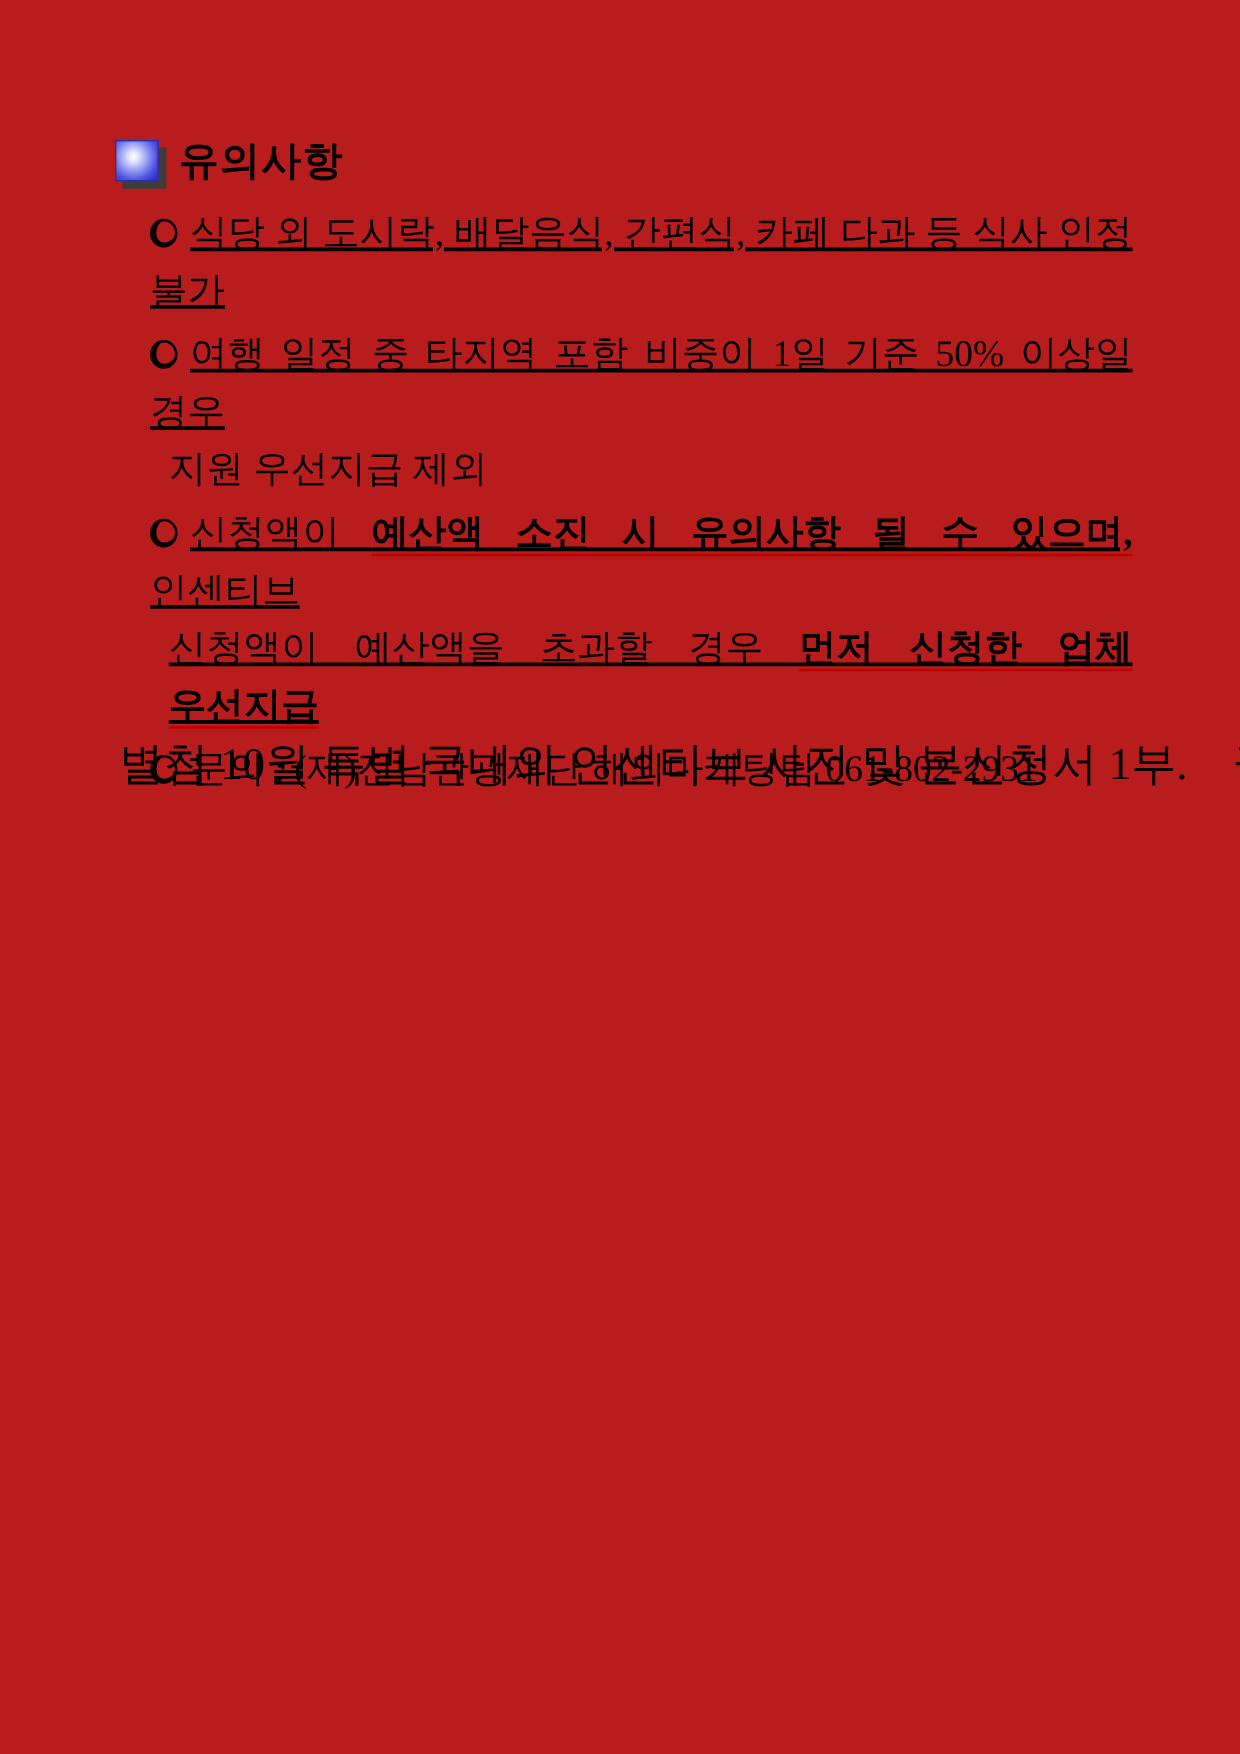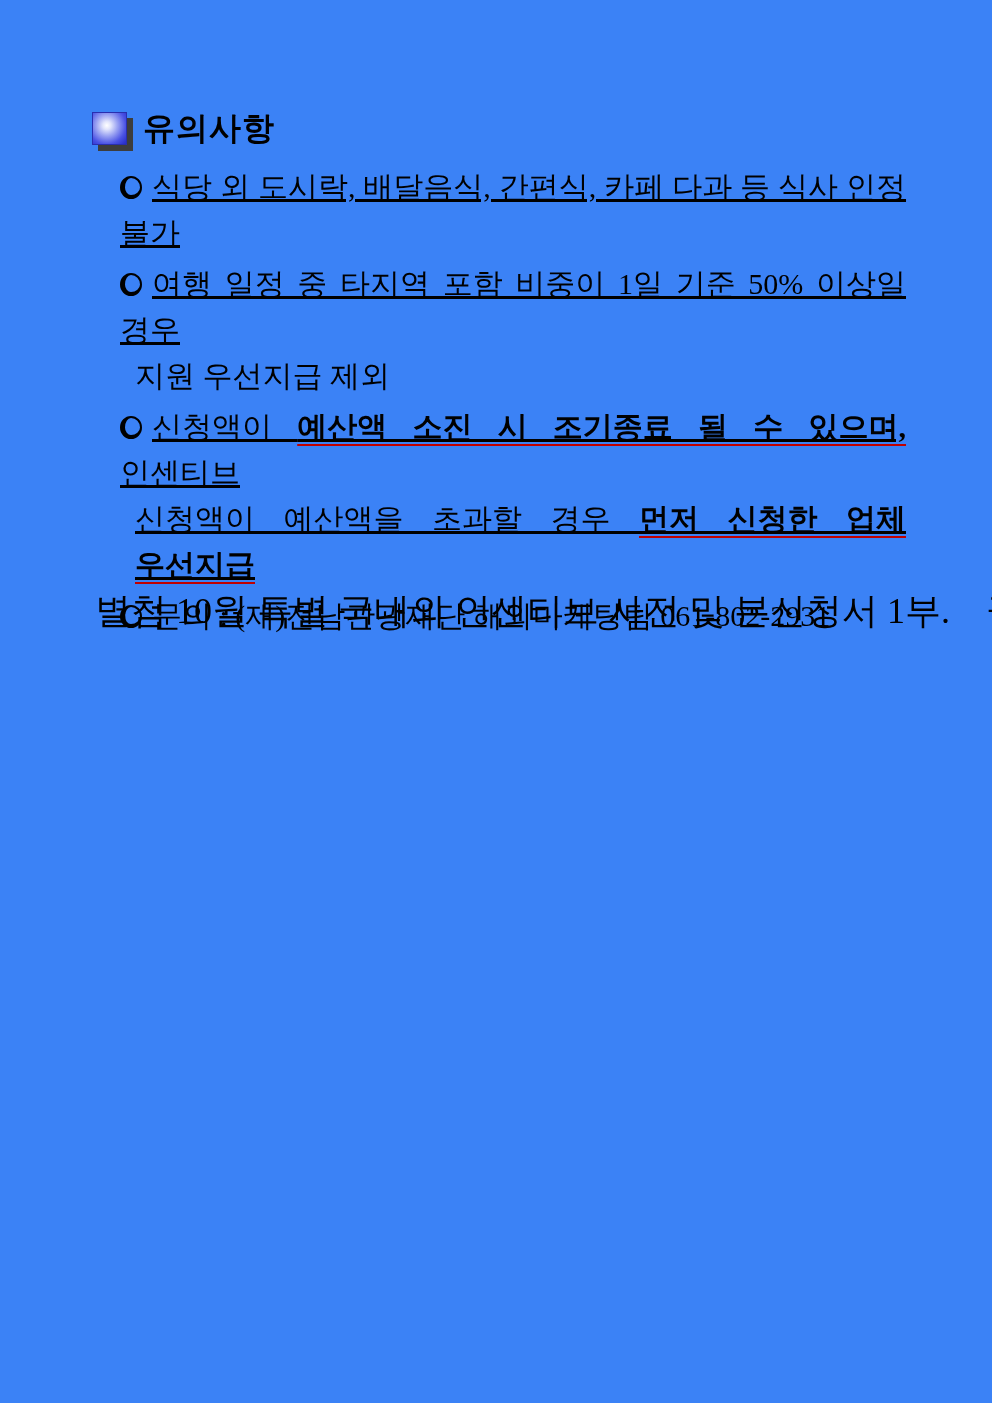--- a/index.html
+++ b/index.html
@@ -1,21 +1,21 @@
 <!DOCTYPE html>
 <html><head>
 <meta charset="utf-8">
 <style>
   html, body { margin: 0; padding: 0; background: #e8e8e8; }
   .page {
     position: relative;
     width: 992px;
     height: 1403px;
     margin: 0 auto;
-    background: #3b82f6;
+    background: #b91c1c;
     font-family: "Liberation Serif", "DejaVu Serif", serif;
     color: #000000;
     overflow: hidden;
   }
 
   
   .heading {
     position: absolute;
     left: 92px;
     top: 108px;
@@ -100,21 +100,21 @@
     <div class="bullet">
       <div class="bline full"><span class="marker"></span><span>식당 외 도시락, 배달음식, 간편식, 카페 다과 등 식사 인정 불가</span></div>
     </div>
 
     <div class="bullet">
       <div class="bline full"><span class="marker"></span><span>여행 일정 중 타지역 포함 비중이 1일 기준 50% 이상일 경우</span></div>
       <div class="bline cont"><span>지원 우선지급 제외</span></div>
     </div>
 
     <div class="bullet">
-      <div class="bline full"><span class="marker"></span><span>신청액이 </span><span class="bu">예산액 소진 시 조기종료 될 수 있으며,</span><span> 인센티브</span></div>
+      <div class="bline full"><span class="marker"></span><span>신청액이 </span><span class="bu">예산액 소진 시 유의사항 될 수 있으며,</span><span> 인센티브</span></div>
       <div class="bline full cont"><span>신청액이 예산액을 초과할 경우 </span><span class="bu">먼저 신청한 업체 우선지급</span></div>
     </div>
 
     <div class="bullet">
       <div class="bline"><span class="marker"></span><span>문의 : (재)전남관광재단 해외마케팅팀 061-802-2931</span></div>
     </div>
 
   </div>
 
   <div class="footer"><span>별첨 10월 특별 국내외 인센티브 사전 및 본신청서 1부.</span><span class="end">끝.</span></div>

